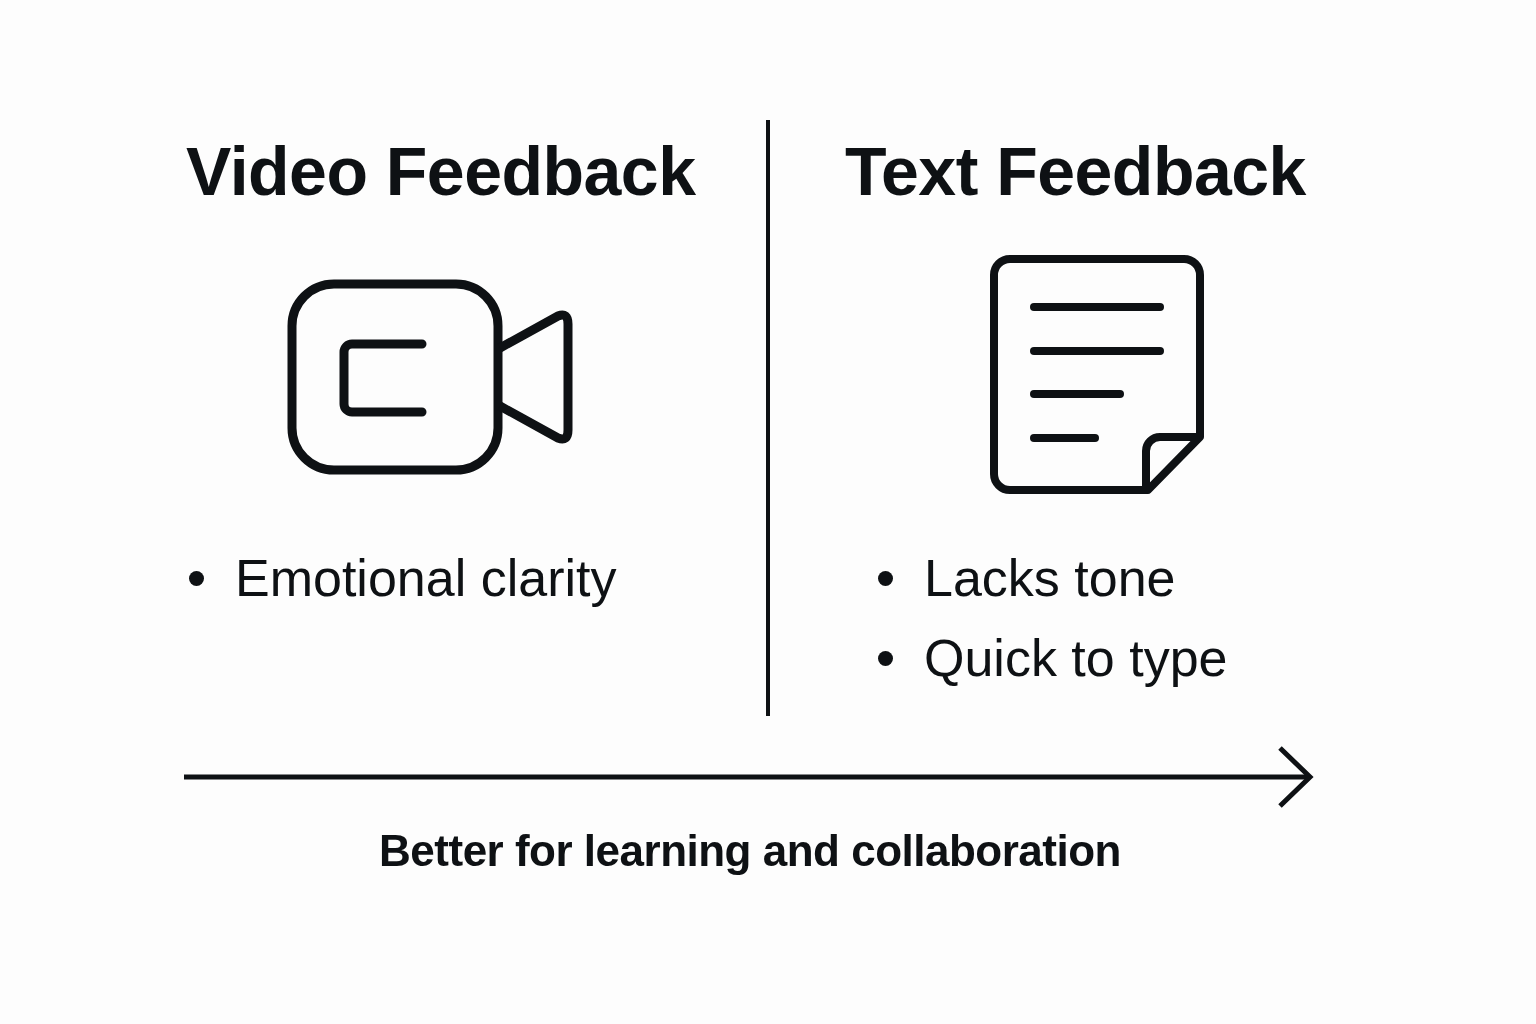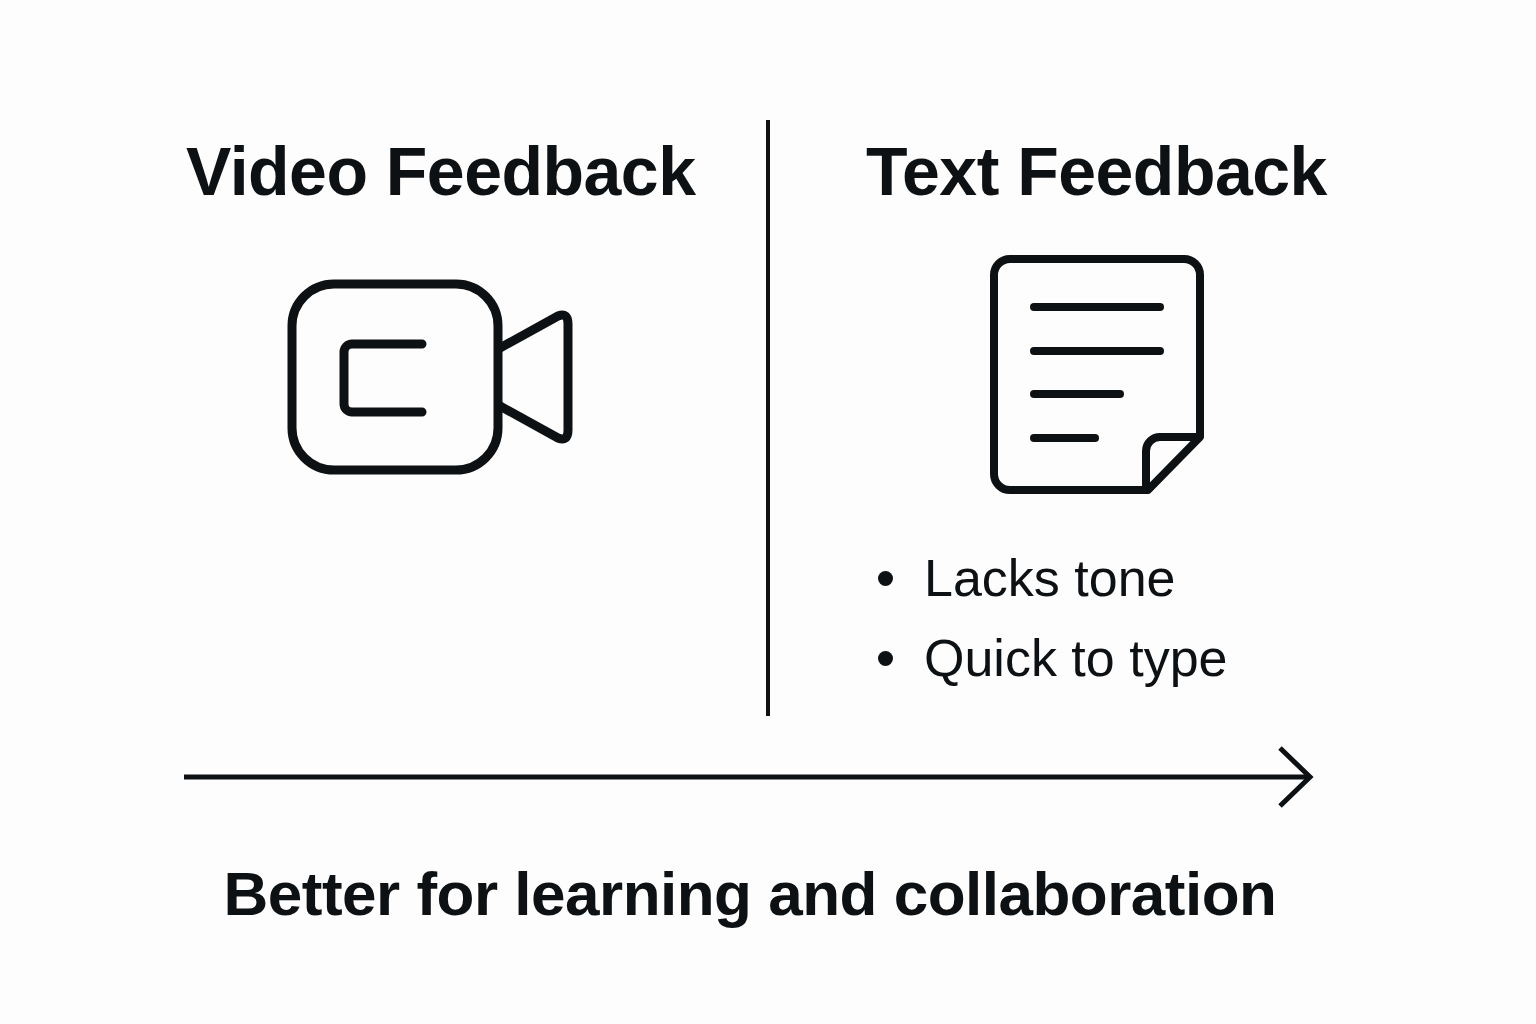--- a/index.html
+++ b/index.html
@@ -5,38 +5,38 @@
     html, body { margin: 0; padding: 0; }
     body {
       width: 1536px; height: 1024px; background: #fdfdfd; position: relative; overflow: hidden;
       font-family: "Liberation Sans", "DejaVu Sans", sans-serif; color: #0e1114;
     }
     .title {
       position: absolute; top: 122px; font-size: 68px; font-weight: bold; letter-spacing: -0.5px;
       white-space: nowrap; margin: 10px;
     }
     #title-left { left: 176px; }
-    #title-right { left: 856px; }
+    #title-right { left: 835px; }
     .divider { position: absolute; left: 766px; top: 120px; width: 4px; height: 596px; background: #0e1114; }
     .icon { position: absolute; }
     #video-icon { left: 280px; top: 272px; }
     #doc-icon { left: 980px; top: 245px; }
     ul.bullets {
       position: absolute; margin: 0; padding: 0; list-style: none; font-size: 52px; line-height: 80px;
     }
     ul.bullets li { position: relative; padding-left: 50px; white-space: nowrap; }
     ul.bullets li::before {
       content: ""; position: absolute; left: 4px; top: 33px; width: 15px; height: 15px; border-radius: 50%; background: #0e1114;
     }
     #bullets-left { left: 185px; top: 538px; }
     #bullets-right { left: 874px; top: 538px; }
     #arrow { position: absolute; left: 184px; top: 744px; }
     .caption {
-      position: absolute; left: 0; width: 1500px; top: 858px; text-align: center;
-      font-size: 62px; font-weight: bold; letter-spacing: -0.5px; white-space: nowrap;
+      position: absolute; left: 0; width: 1500px; top: 826px; text-align: center;
+      font-size: 44px; font-weight: bold; letter-spacing: -0.5px; white-space: nowrap;
     }
   </style>
 </head>
 <body>
 
 <h1 class="title" id="title-left">Video Feedback</h1>
 <h1 class="title" id="title-right">Text Feedback</h1>
 
 <div class="divider"></div>
 
@@ -49,20 +49,21 @@
 <svg class="icon" id="doc-icon" width="240" height="260" viewBox="0 0 240 260">
   <path d="M168 245 H30 a16 16 0 0 1 -16 -16 V30 a16 16 0 0 1 16 -16 H204 a16 16 0 0 1 16 16 V192 Z" fill="none" stroke="#0e1114" stroke-width="8" stroke-linejoin="round"></path>
   <path d="M220 192 H180 a14 14 0 0 0 -14 14 V245" fill="none" stroke="#0e1114" stroke-width="8" stroke-linejoin="round"></path>
   <line x1="54" y1="62" x2="180" y2="62" stroke="#0e1114" stroke-width="8" stroke-linecap="round"></line>
   <line x1="54" y1="106" x2="180" y2="106" stroke="#0e1114" stroke-width="8" stroke-linecap="round"></line>
   <line x1="54" y1="149" x2="140" y2="149" stroke="#0e1114" stroke-width="8" stroke-linecap="round"></line>
   <line x1="54" y1="193" x2="115" y2="193" stroke="#0e1114" stroke-width="8" stroke-linecap="round"></line>
 </svg>
 
 <ul class="bullets" id="bullets-left">
+  <li>Emotional clarity</li>
 </ul>
 
 <ul class="bullets" id="bullets-right">
   <li>Lacks tone</li>
   <li>Quick to type</li>
 </ul>
 
 <svg id="arrow" width="1140" height="66" viewBox="0 0 1140 66">
   <line x1="0" y1="33" x2="1124" y2="33" stroke="#0e1114" stroke-width="5"></line>
   <polyline points="1096,4 1126,33 1096,62" fill="none" stroke="#0e1114" stroke-width="5"></polyline>

